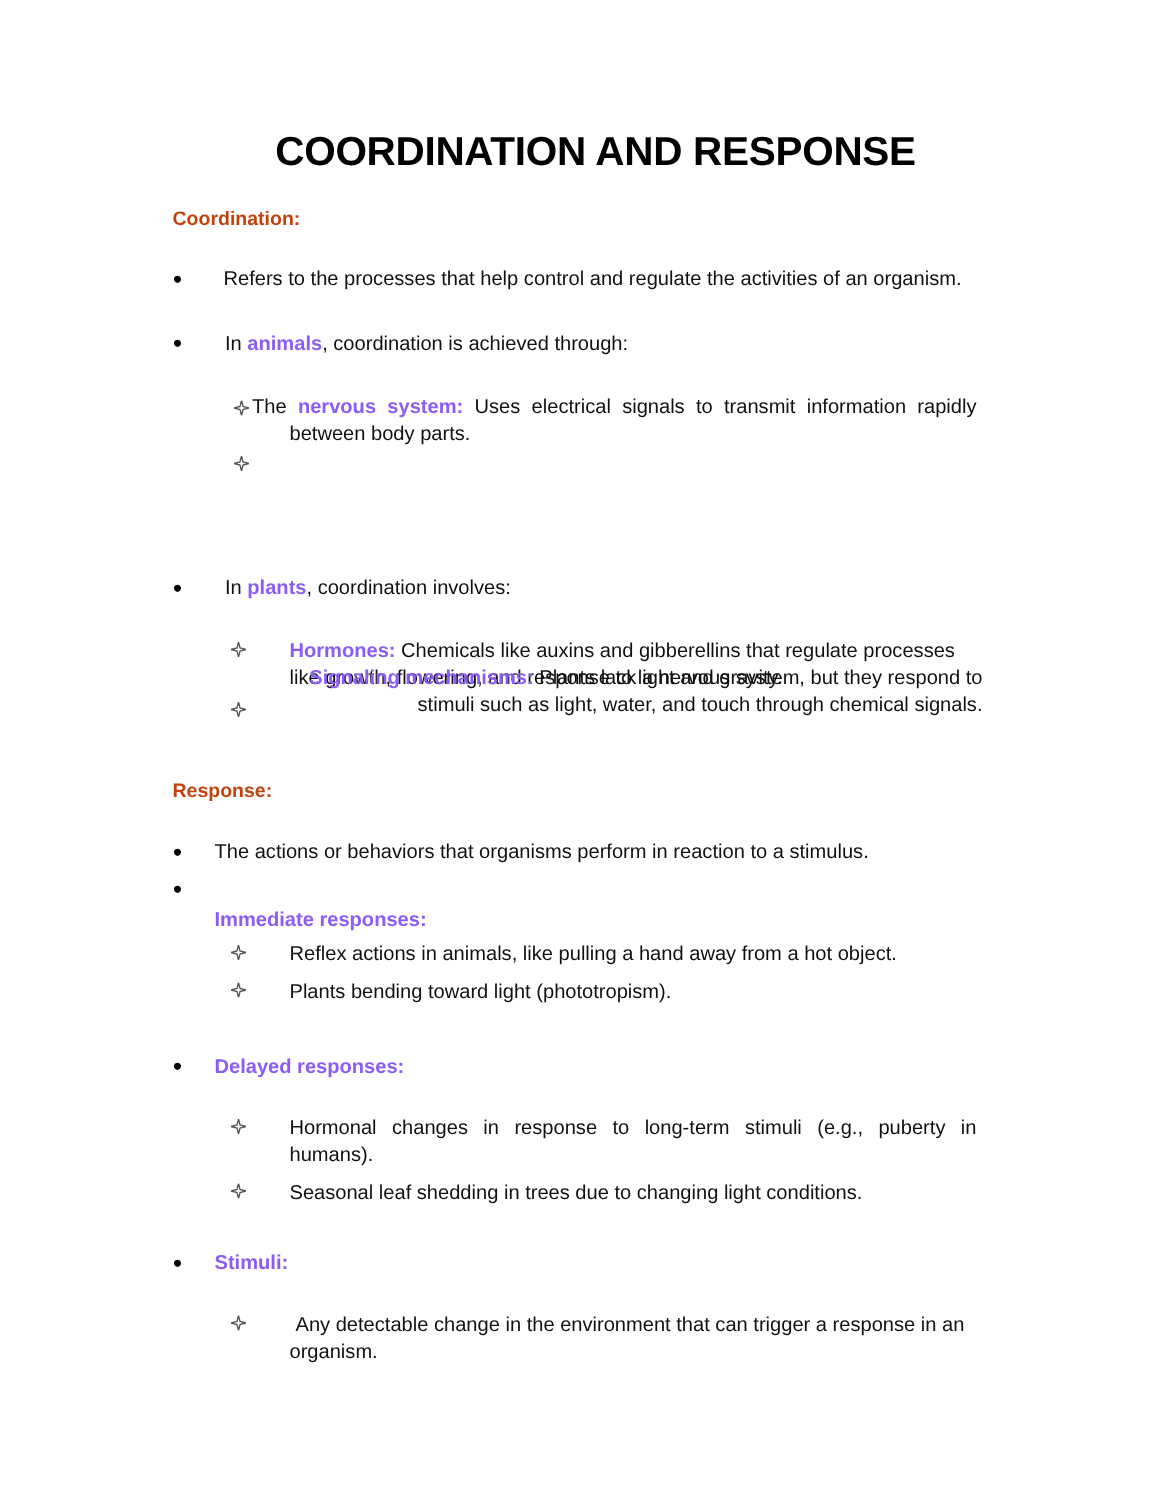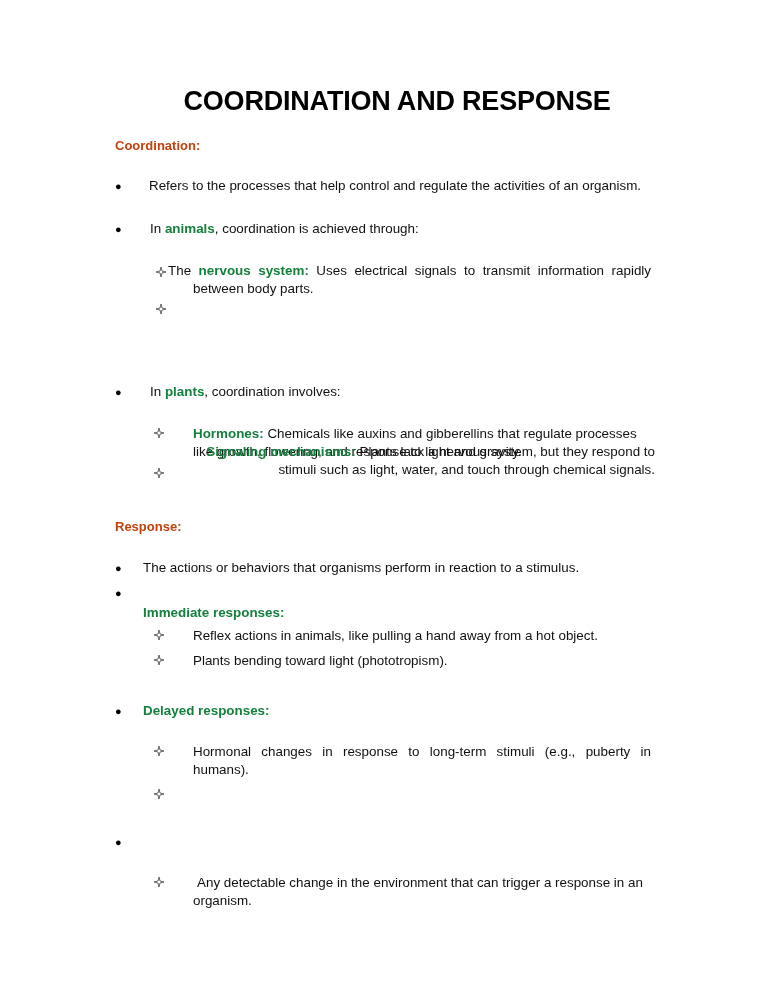--- a/index.html
+++ b/index.html
@@ -13,21 +13,21 @@
   .title {
     position: absolute; left: 13px; width: 768px; top: 86px;
     text-align: center; font-weight: bold; font-size: 27px; letter-spacing: -0.2px;
     color: #000;
   }
   .heading { position: absolute; left: 115px; font-weight: bold; font-size: 13px; color: #c2410c; }
   .blk { position: absolute; line-height: 18px; }
   .bullet { position: absolute; left: 115px; font-size: 11px; color:#000; }
   .diamond { position: absolute; font-size: 11px; color: #444; }
   .just { text-align: justify; }
-  .b { font-weight: bold; color:#15803d; }
+  .b { font-weight: bold; color:#8b5cf6; }
 </style>
 </head>
 <body>
 
 <div class="page">
 
   <div class="title">COORDINATION AND RESPONSE</div>
 
   <div class="heading" style="top:138px;">Coordination:</div>
 
@@ -101,22 +101,24 @@
         <path d="M5 0 L6 4 L10 5 L6 6 L5 10 L4 6 L0 5 L4 4 Z" fill="none" stroke="#555" stroke-width="0.9"></path>
       </svg>
   </span>
   <div class="blk just" style="left:193px; width:458px; top:743px;">Hormonal changes in response to long-term stimuli (e.g., puberty in humans).</div>
 
   <span class="diamond" style="left:154px; top:789px;">
     <svg width="10" height="10" viewBox="0 0 10 10">
         <path d="M5 0 L6 4 L10 5 L6 6 L5 10 L4 6 L0 5 L4 4 Z" fill="none" stroke="#555" stroke-width="0.9"></path>
       </svg>
   </span>
+  <div class="blk" style="left:193px; width:470px; top:786px;">Seasonal leaf shedding in trees due to changing light conditions.</div>
 
   <span class="bullet" style="top:836px;">●</span>
+  <div class="blk b" style="left:143px; width:510px; top:833px;">Stimuli:</div>
 
   <span class="diamond" style="left:154px; top:877px;">
     <svg width="10" height="10" viewBox="0 0 10 10">
         <path d="M5 0 L6 4 L10 5 L6 6 L5 10 L4 6 L0 5 L4 4 Z" fill="none" stroke="#555" stroke-width="0.9"></path>
       </svg>
   </span>
   <div class="blk" style="left:193px; width:460px; top:874px;"><span style="display:inline-block; width:4px;"></span><span>Any detectable change in the environment that can trigger a response in an organism.</span></div>
 
 </div>
 

